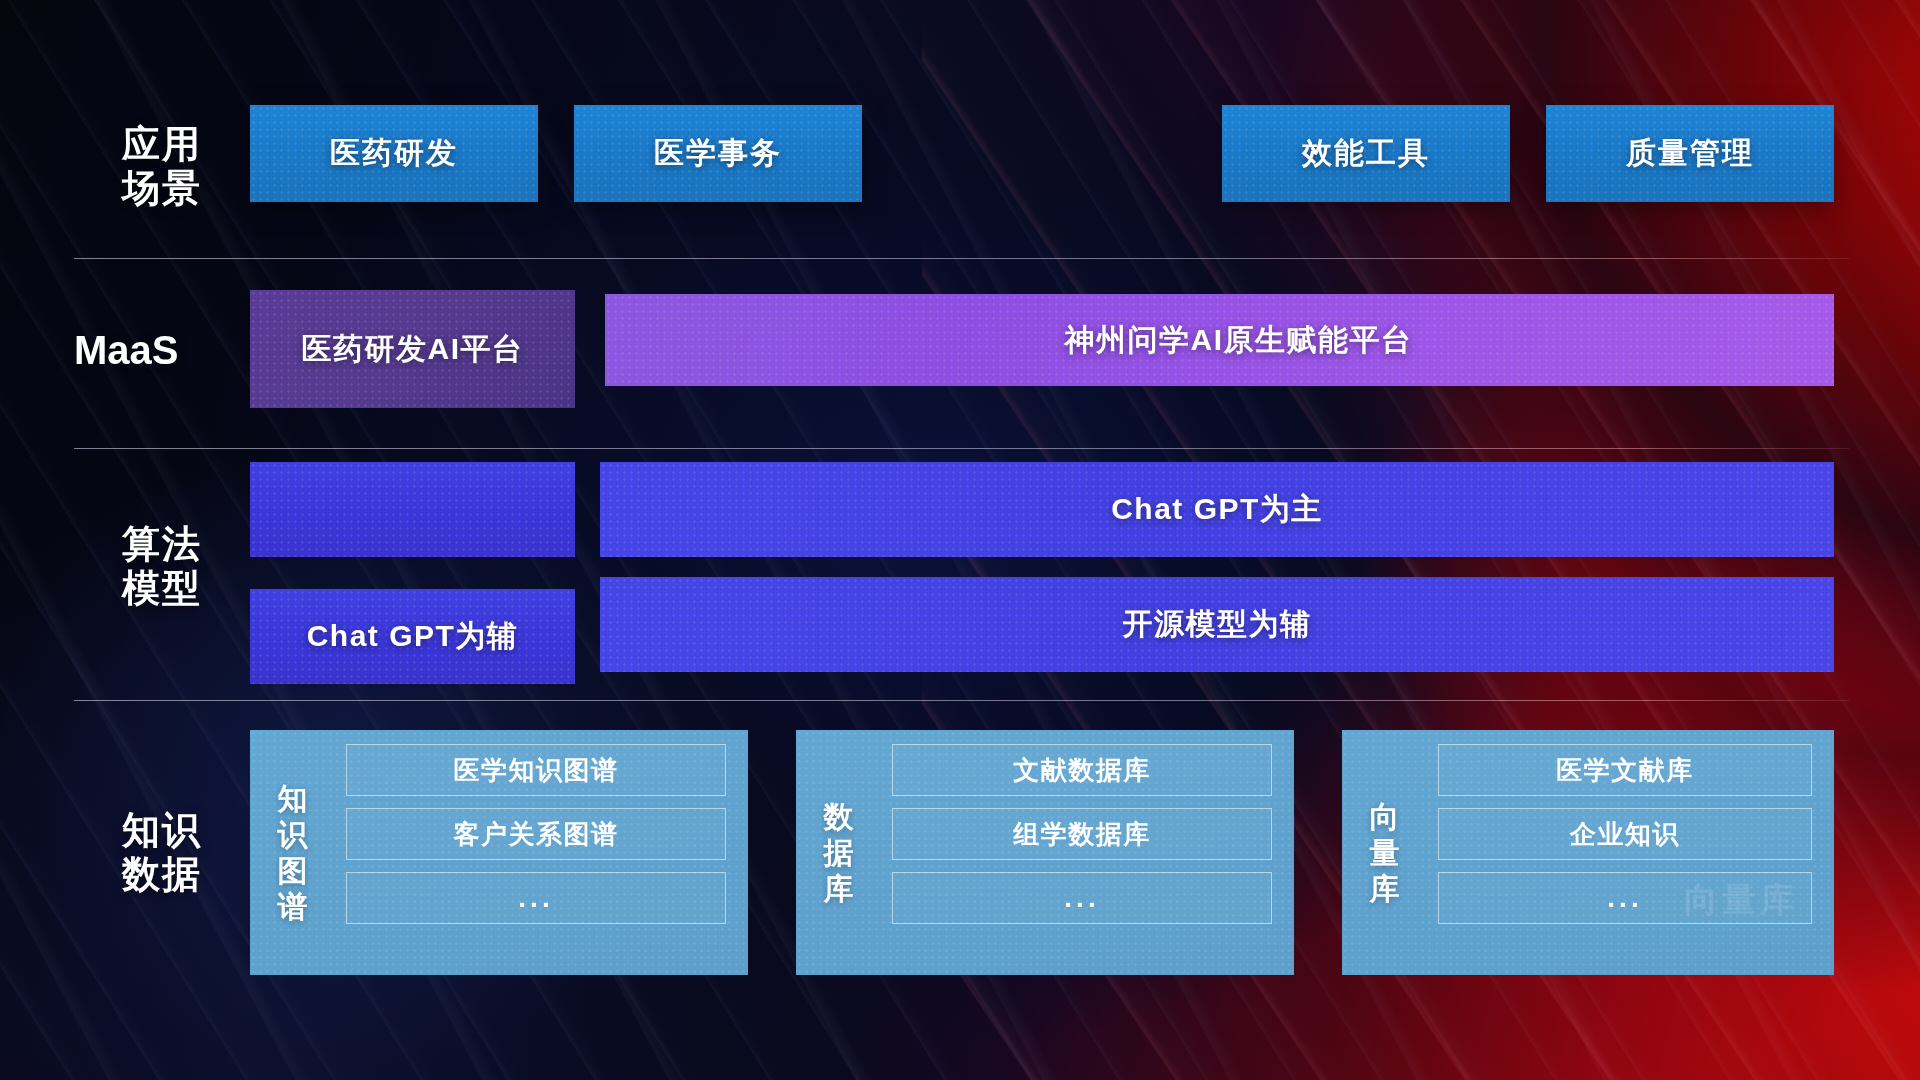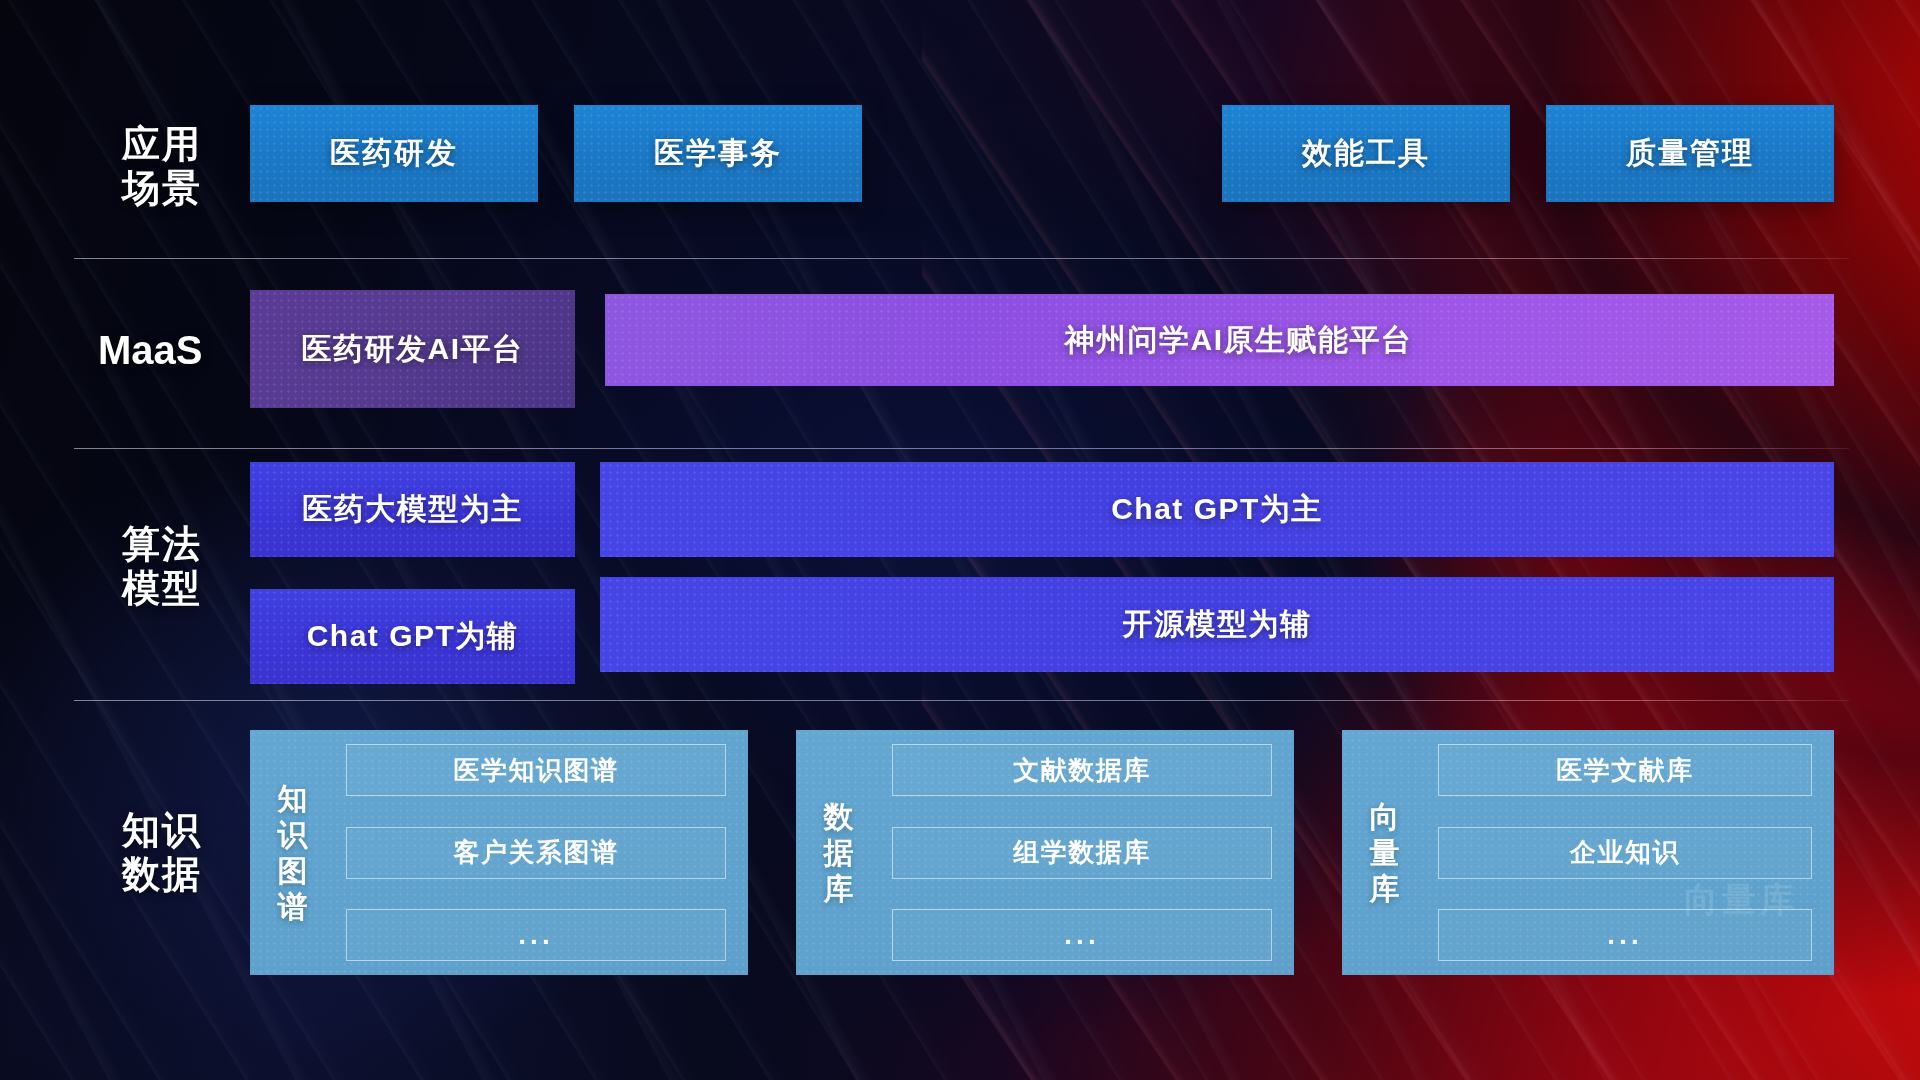--- a/index.html
+++ b/index.html
@@ -96,21 +96,21 @@
     left: 74px;
     width: 168px;
     color: #ffffff;
     font-weight: 700;
     letter-spacing: 2px;
     line-height: 1.16;
     text-align: left;
     text-shadow: 0 2px 10px rgba(0,0,0,.6);
   }
   .row-label.cn { font-size: 38px; margin-left: 48px; }
-  .row-label.en { font-size: 40px; letter-spacing: 0px; margin-left: 24px; }
+  .row-label.en { font-size: 40px; letter-spacing: 0px; }
 
   .divider {
     position: absolute;
     left: 74px;
     width: 1775px;
     height: 1px;
     background: linear-gradient(90deg, rgba(205,205,225,0.62) 0%, rgba(200,200,225,0.55) 62%, rgba(255,190,190,0.45) 88%, rgba(255,170,170,0.12) 100%);
   }
 
   
@@ -197,21 +197,21 @@
     padding: 10px 0;
     text-shadow: 0 2px 6px rgba(0,0,0,.28);
   }
   .kpanel-title span { display: block; }
   .kpanel-items {
     position: relative;
     z-index: 2;
     flex: 1 1 auto;
     display: flex;
     flex-direction: column;
-    justify-content: space-between;
+    justify-content: flex-start;
     gap: 12px;
     padding: 14px 22px 14px 10px;
   }
   .kitem {
     height: 52px;
     border: 1px solid rgba(255,255,255,0.55);
     display: flex;
     align-items: center;
     justify-content: center;
     color: #ffffff;
@@ -292,21 +292,20 @@
     <div class="divider" style="top:448px;"></div>
 
     <div class="row" style="top:462px;height:210px;">
       <div class="row-label cn" style="top:60px;">
         <div>算法</div>
         <div>模型</div>
       </div>
 
       <div class="card algo" style="left:250px;top:0;width:325px;">
         <div class="dots"></div>
-        <span class="lbl">医药大模型为主</span>
       </div>
       <div class="card algo-wide" style="left:600px;top:0;width:1234px;">
         <div class="dots"></div>
         <span class="lbl">Chat GPT为主</span>
       </div>
 
       <div class="card algo" style="left:250px;top:115px;width:325px;margin-top:12px;">
         <div class="dots"></div>
         <span class="lbl">Chat GPT为辅</span>
       </div>

